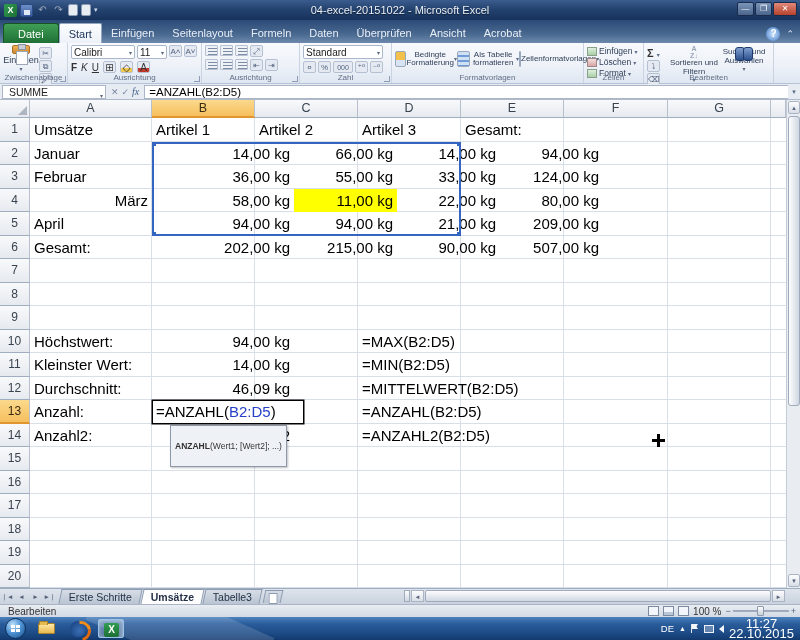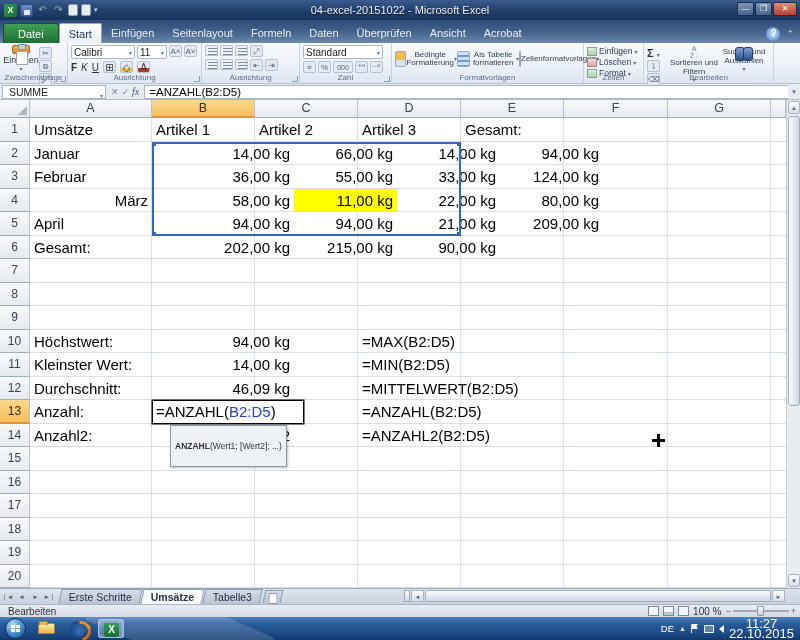--- a/index.html
+++ b/index.html
@@ -444,20 +444,21 @@
       <div class="cell r" data-interactable="true" style="left: 461px; top: 88.5px; width: 103px;">80,00 kg</div>
       <div class="cell" data-interactable="true" style="left: 30px; top: 112px; width: 122px; overflow: visible;">April</div>
       <div class="cell r" data-interactable="true" style="left: 152px; top: 112px; width: 103px;">94,00 kg</div>
       <div class="cell r" data-interactable="true" style="left: 255px; top: 112px; width: 103px;">94,00 kg</div>
       <div class="cell r" data-interactable="true" style="left: 358px; top: 112px; width: 103px;">21,00 kg</div>
       <div class="cell r" data-interactable="true" style="left: 461px; top: 112px; width: 103px;">209,00 kg</div>
       <div class="cell" data-interactable="true" style="left: 30px; top: 135.5px; width: 122px; overflow: visible;">Gesamt:</div>
       <div class="cell r" data-interactable="true" style="left: 152px; top: 135.5px; width: 103px;">202,00 kg</div>
       <div class="cell r" data-interactable="true" style="left: 255px; top: 135.5px; width: 103px;">215,00 kg</div>
       <div class="cell r" data-interactable="true" style="left: 358px; top: 135.5px; width: 103px;">90,00 kg</div>
+      <div class="cell r" data-interactable="true" style="left: 461px; top: 135.5px; width: 103px;">507,00 kg</div>
       <div class="cell" data-interactable="true" style="left: 30px; top: 229.5px; width: 122px; overflow: visible;">Höchstwert:</div>
       <div class="cell r" data-interactable="true" style="left: 152px; top: 229.5px; width: 103px;">94,00 kg</div>
       <div class="cell" data-interactable="true" style="left: 358px; top: 229.5px; width: 103px; overflow: visible;">=MAX(B2:D5)</div>
       <div class="cell" data-interactable="true" style="left: 30px; top: 253px; width: 122px; overflow: visible;">Kleinster Wert:</div>
       <div class="cell r" data-interactable="true" style="left: 152px; top: 253px; width: 103px;">14,00 kg</div>
       <div class="cell" data-interactable="true" style="left: 358px; top: 253px; width: 103px; overflow: visible;">=MIN(B2:D5)</div>
       <div class="cell" data-interactable="true" style="left: 30px; top: 276.5px; width: 122px; overflow: visible;">Durchschnitt:</div>
       <div class="cell r" data-interactable="true" style="left: 152px; top: 276.5px; width: 103px;">46,09 kg</div>
       <div class="cell" data-interactable="true" style="left: 358px; top: 276.5px; width: 103px; overflow: visible;">=MITTELWERT(B2:D5)</div>
       <div class="cell" data-interactable="true" style="left: 30px; top: 300px; width: 122px; overflow: visible;">Anzahl:</div>

